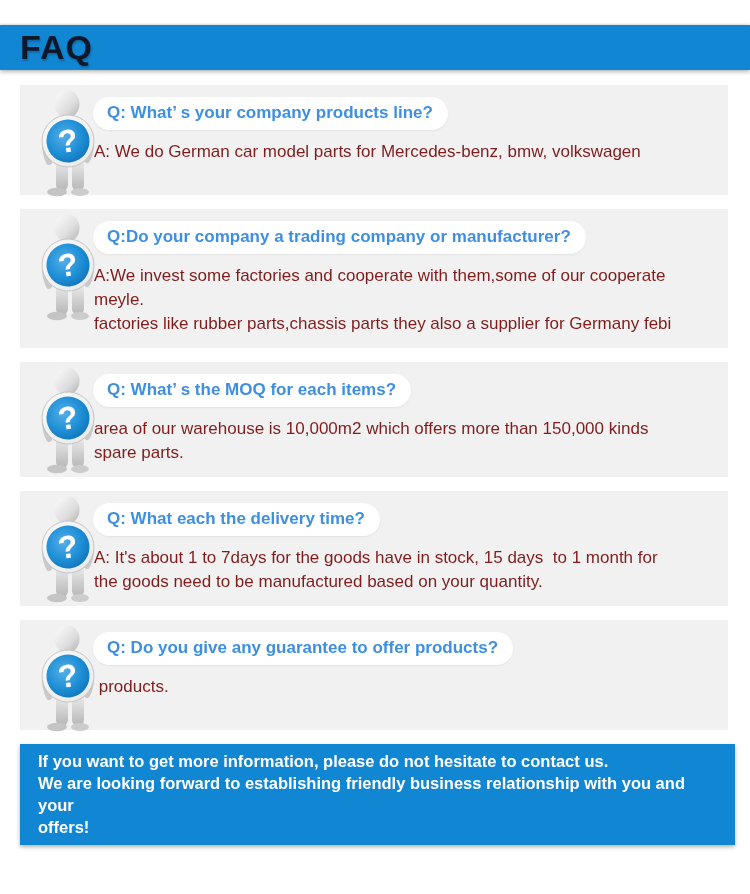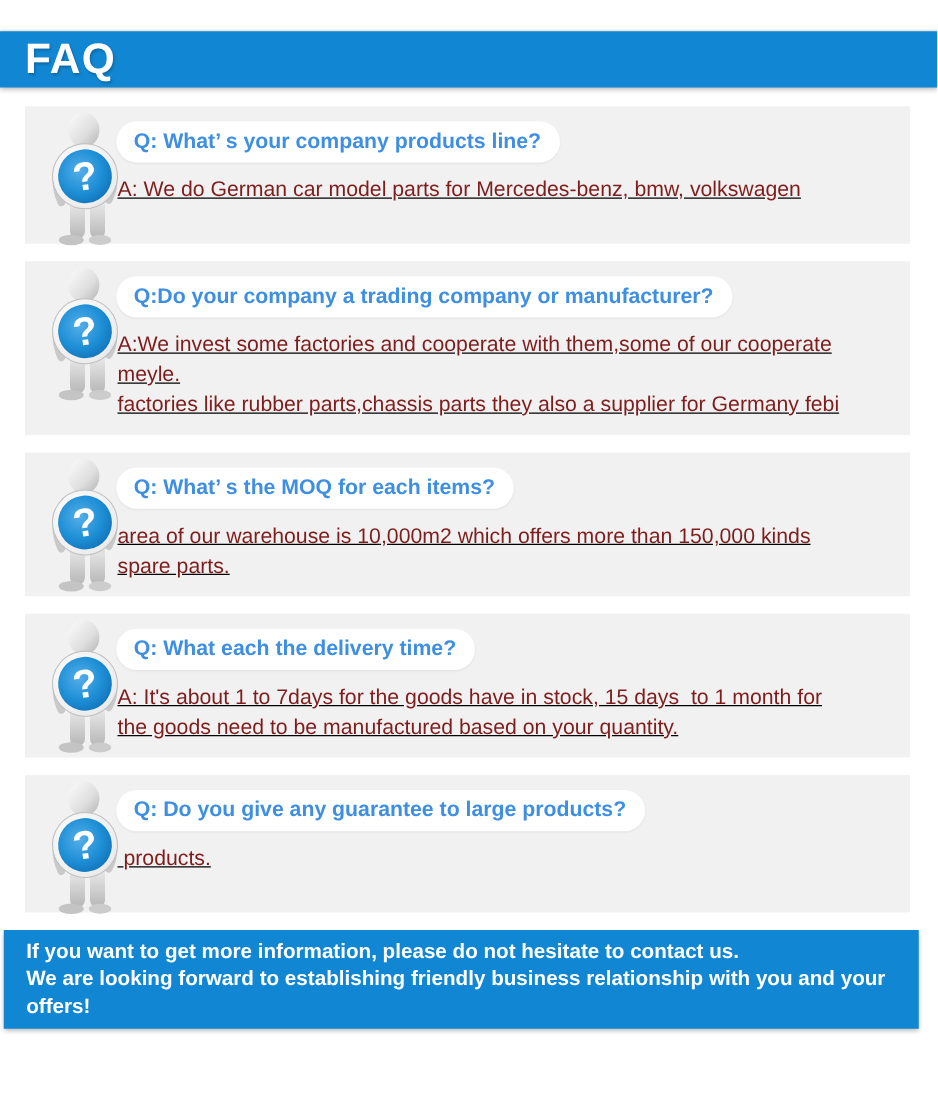--- a/index.html
+++ b/index.html
@@ -20,29 +20,29 @@
   .header-bar {
     margin-top: 25px;
     height: 45px;
     background: #1186d2;
     display: flex;
     align-items: center;
     padding-left: 20px;
     box-shadow: 0 2px 4px rgba(0,0,0,0.28), 0 -1px 2px rgba(0,0,0,0.12);
   }
   .header-bar .title {
-    color: #ffffff;
+    color: #0f172a;
     font-size: 34px;
     font-weight: 700;
     letter-spacing: 1px;
     text-shadow: 1px 2px 2px rgba(0,0,0,0.22);
   }
 
   
-  .faq-list { margin-top: 15px; text-decoration: underline; }
+  .faq-list { margin-top: 15px; }
   .faq-block {
     position: relative;
     background: #f1f1f1;
     margin: 0 22px 14px 20px;
     padding: 12px 10px 12px 73px;
     min-height: 110px;
   }
   .figure-wrap {
     position: absolute;
     left: 12px;
@@ -67,21 +67,21 @@
     margin-top: 10px;
     margin-left: 1px;
     color: #7f1d1d;
     font-size: 17px;
     line-height: 24px;
   }
   .answer div { white-space: pre-wrap; }
 
   
   .footer-banner {
-    margin: 8px 15px 0 3px;
+    margin: 8px 15px 0 20px;
     background: #1186d2;
     color: #ffffff;
     font-weight: 700;
     font-size: 16.5px;
     line-height: 22px;
     padding: 6px 20px 7px 18px;
     box-shadow: 0 2px 4px rgba(0,0,0,0.3);
   }
   .footer-banner div { white-space: pre-wrap; }
 
@@ -202,21 +202,21 @@
         </div>
     </section>
 
     <section class="faq-block">
       <div class="figure-wrap">
         <svg width="78" height="108">
             <use href="#figurine"></use>
           </svg>
       </div>
       <div class="bubble">
-        <span>Q: Do you give any guarantee to large products?</span>
+        <span>Q: Do you give any guarantee to offer products?</span>
       </div>
       <div class="answer">
           <div> products.</div>
         </div>
     </section>
 
   </div>
 
   <div class="footer-banner">
     <div class="footer-text"><div>If you want to get more information, please do not hesitate to contact us.</div><div>We are looking forward to establishing friendly business relationship with you and your</div><div>offers!</div></div>

